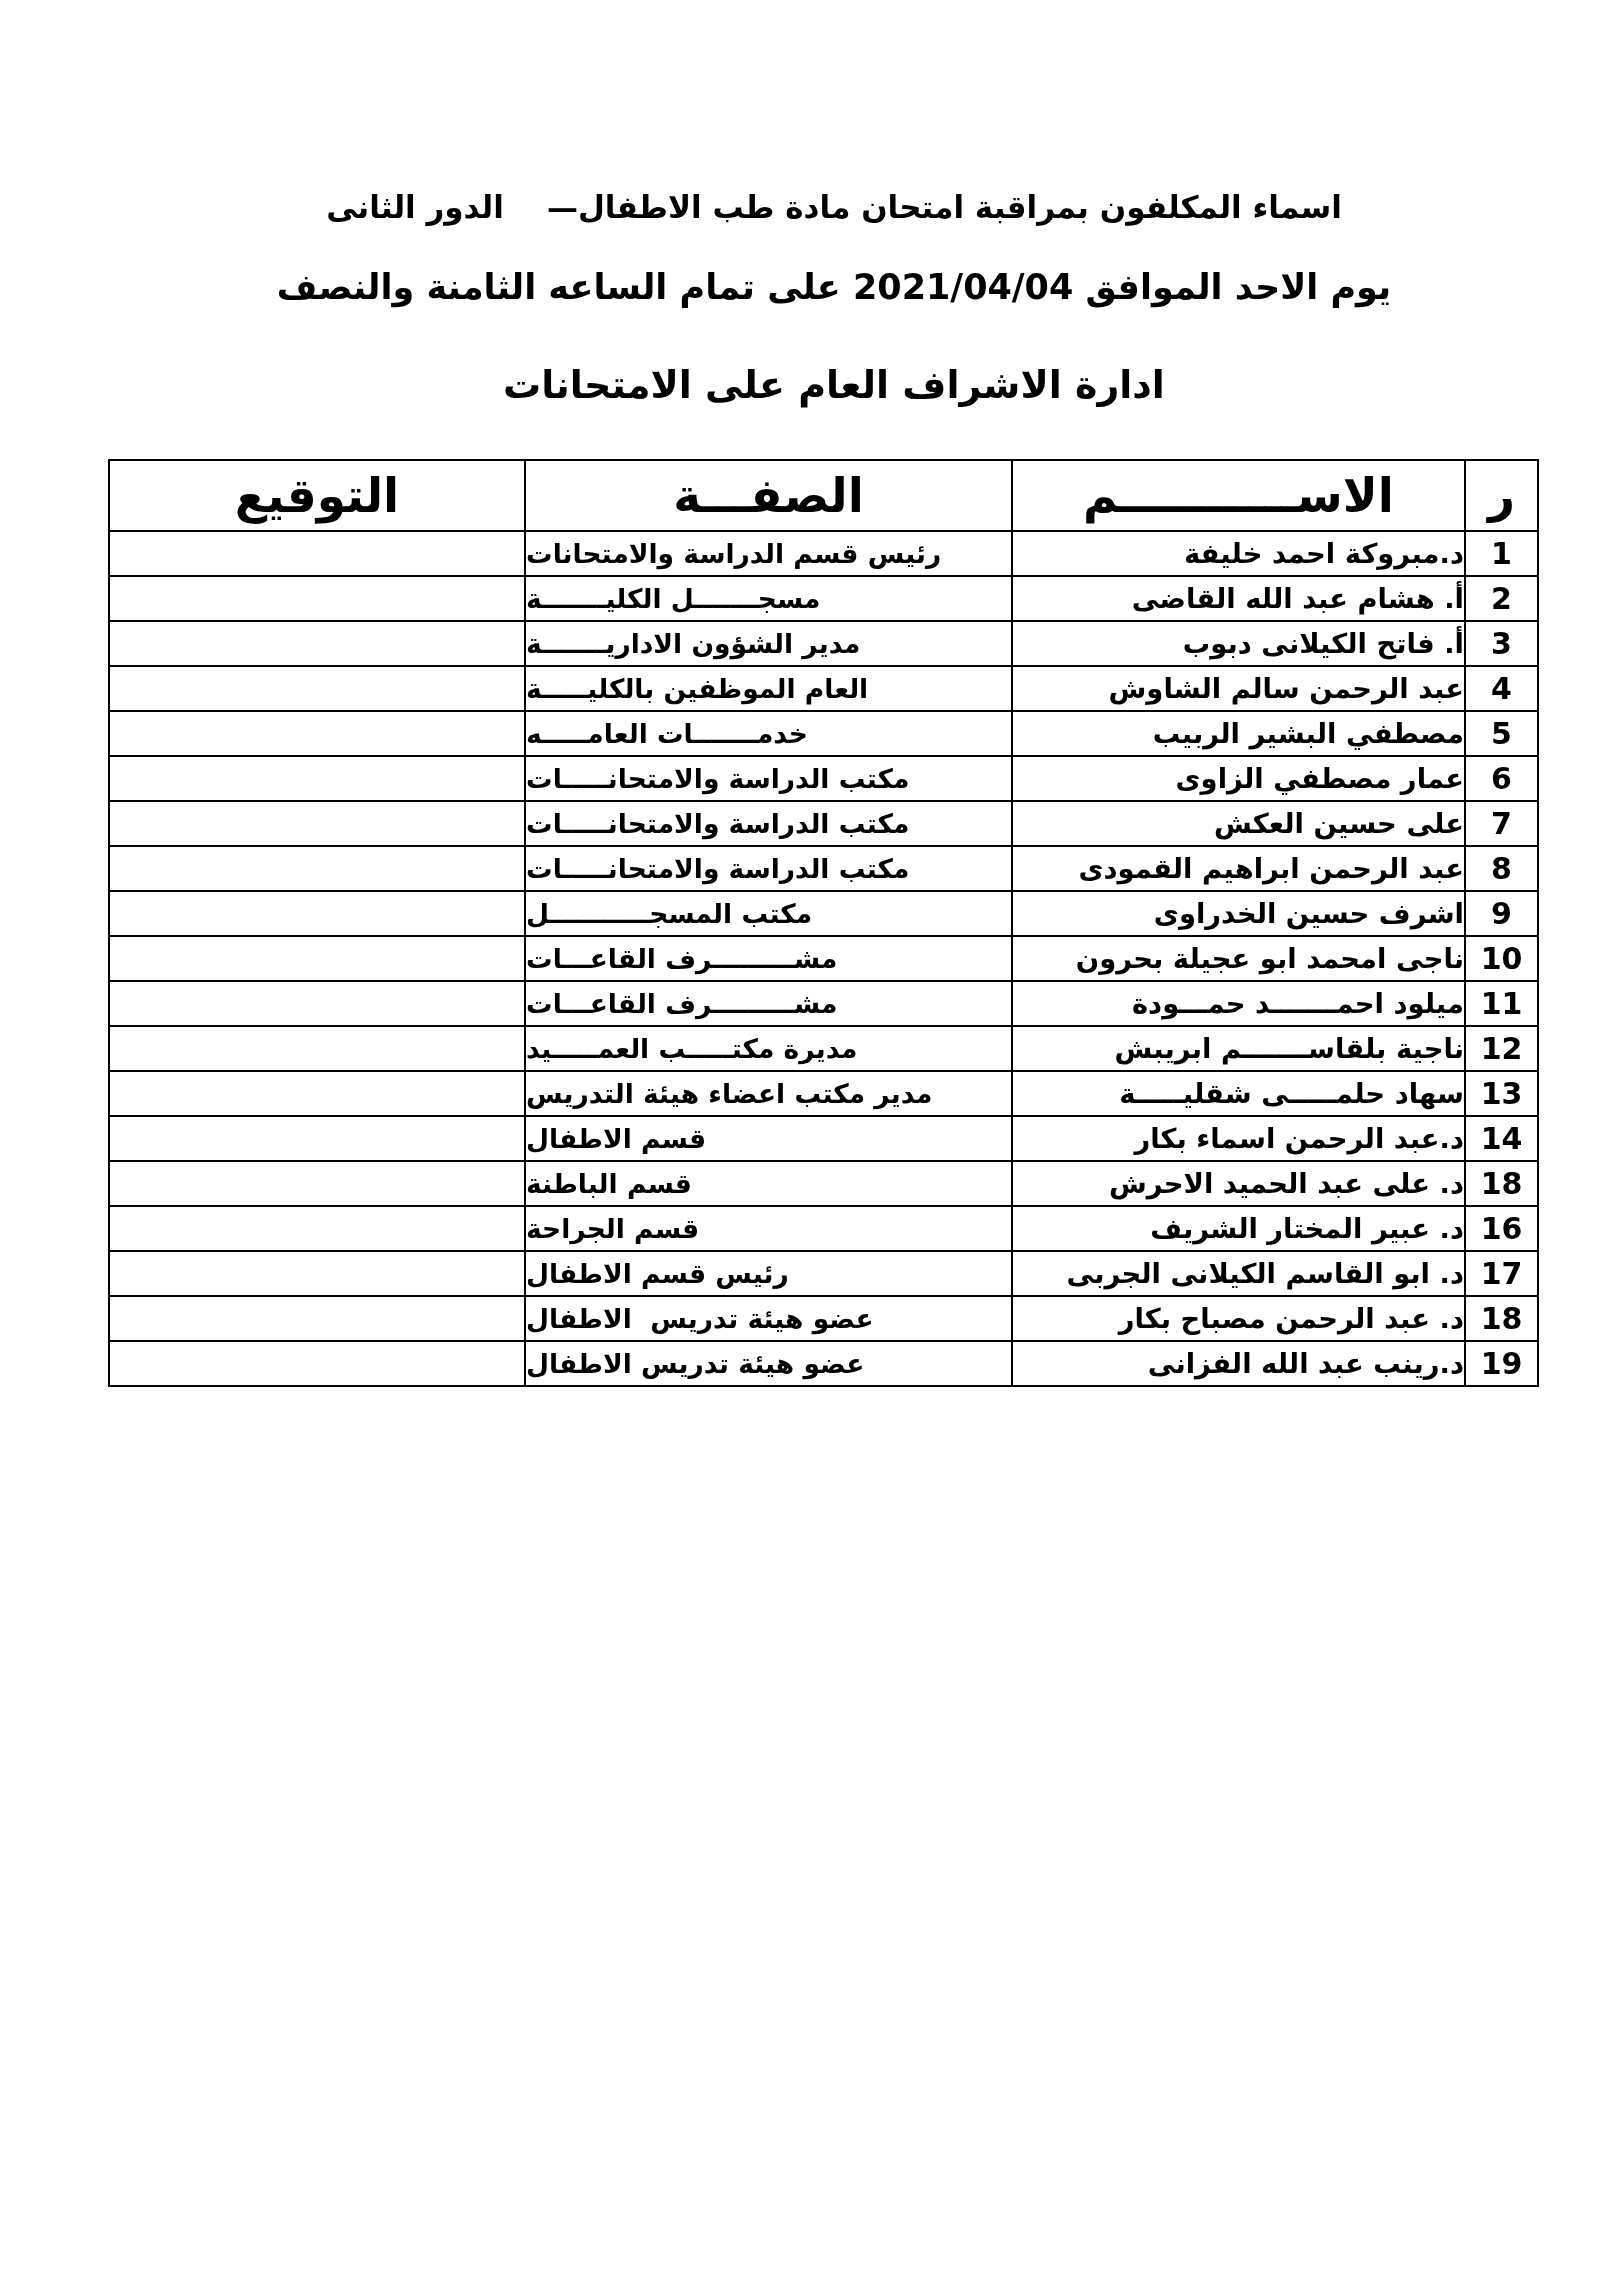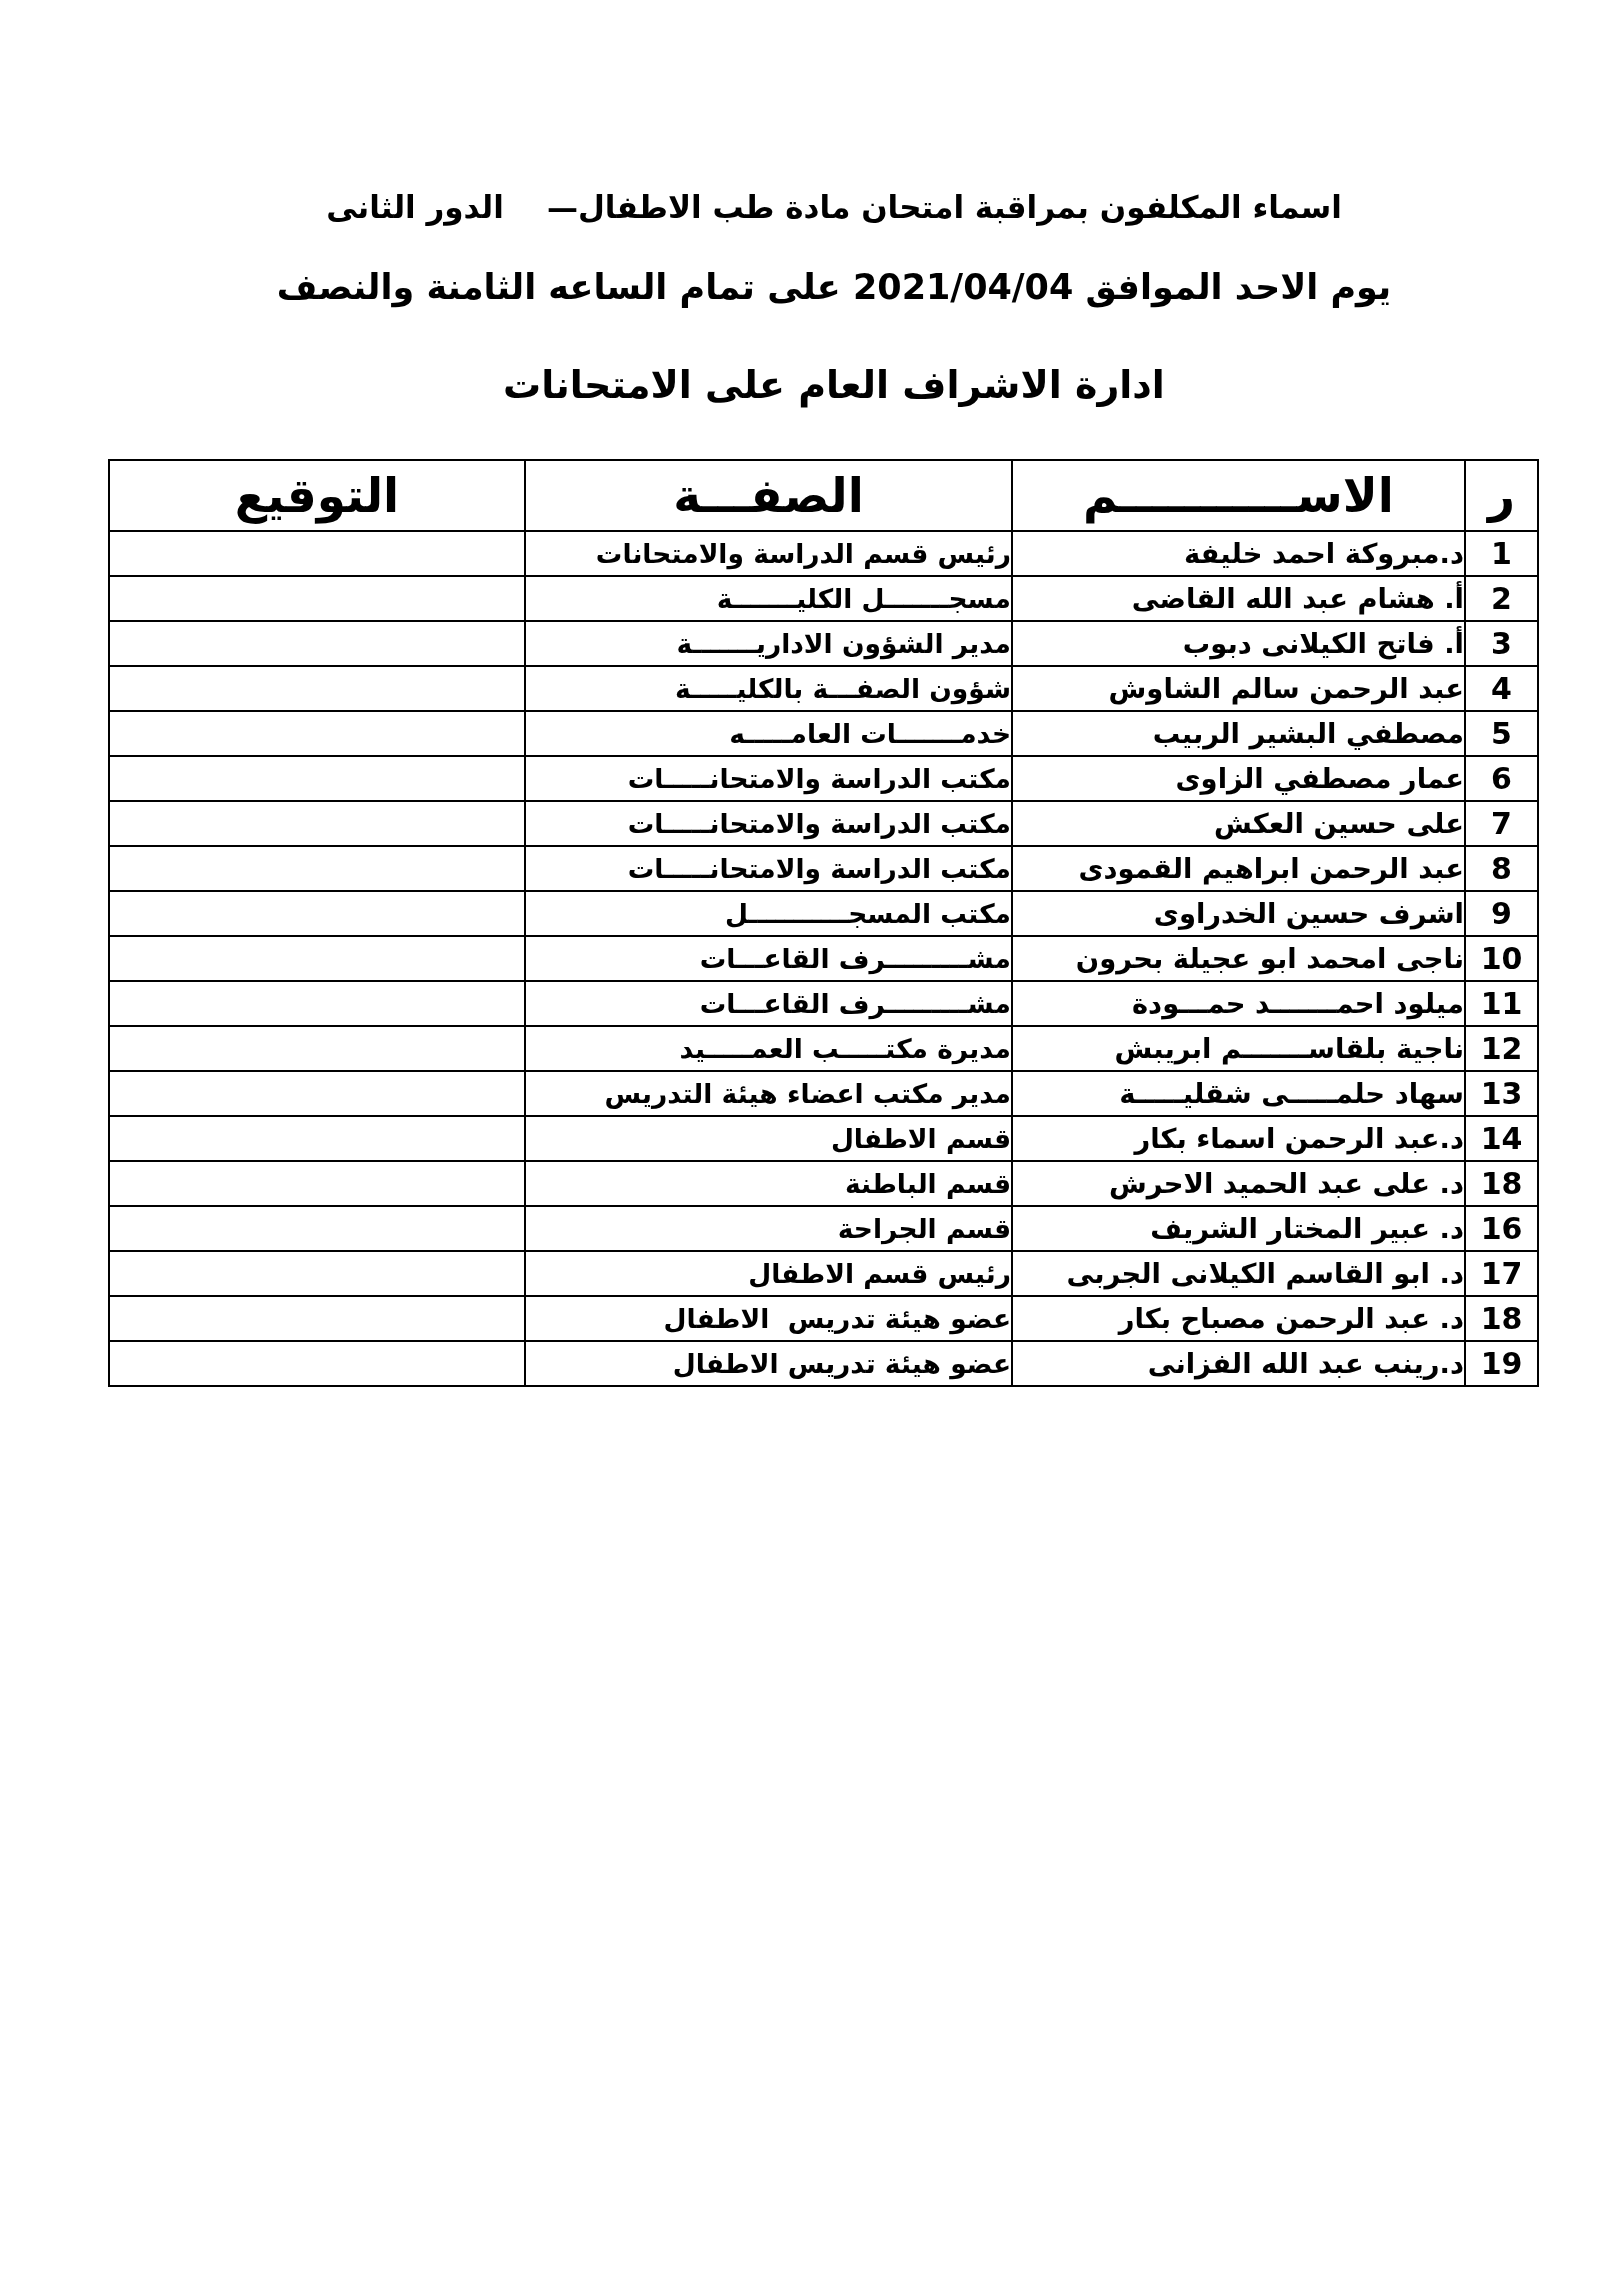--- a/index.html
+++ b/index.html
@@ -56,21 +56,21 @@
     font-weight: bold;
     text-align: center;
   }
   table.roster tbody td { height: 45px; }
   col.c-n    { width: 73px;  }
   col.c-name { width: 453px; }
   col.c-role { width: 487px; }
   col.c-sig  { width: 416px; }
   td.n  { text-align: center; font-size: 30px; }
   td.nm { text-align: right; padding-right: 17.6px; font-size: 27.4px; }
-  td.rl { text-align: right; font-size: 26.5px; }
+  td.rl { text-align: left; font-size: 26.5px; }
   td.sg { }
 </style>
 </head>
 <body>
 
 <div class="page">
   <div class="title t1">اسماء المكلفون بمراقبة امتحان مادة طب الاطفال—    الدور الثانى</div>
   <div class="title t2">يوم الاحد الموافق 2021/04/04 على تمام الساعه الثامنة والنصف</div>
   <div class="title t3">ادارة الاشراف العام على الامتحانات</div>
 
@@ -104,21 +104,21 @@
       </tr>
       <tr>
         <td class="n">3</td>
         <td class="nm">أ. فاتح الكيلانى دبوب</td>
         <td class="rl">مدير الشؤون الاداريـــــــة</td>
         <td class="sg"></td>
       </tr>
       <tr>
         <td class="n">4</td>
         <td class="nm">عبد الرحمن سالم الشاوش</td>
-        <td class="rl">شؤون الصفـــة بالكليـــــة</td>
+        <td class="rl">العام الموظفين بالكليـــــة</td>
         <td class="sg"></td>
       </tr>
       <tr>
         <td class="n">5</td>
         <td class="nm">مصطفي البشير الربيب</td>
         <td class="rl">خدمـــــــات العامـــــه</td>
         <td class="sg"></td>
       </tr>
       <tr>
         <td class="n">6</td>

